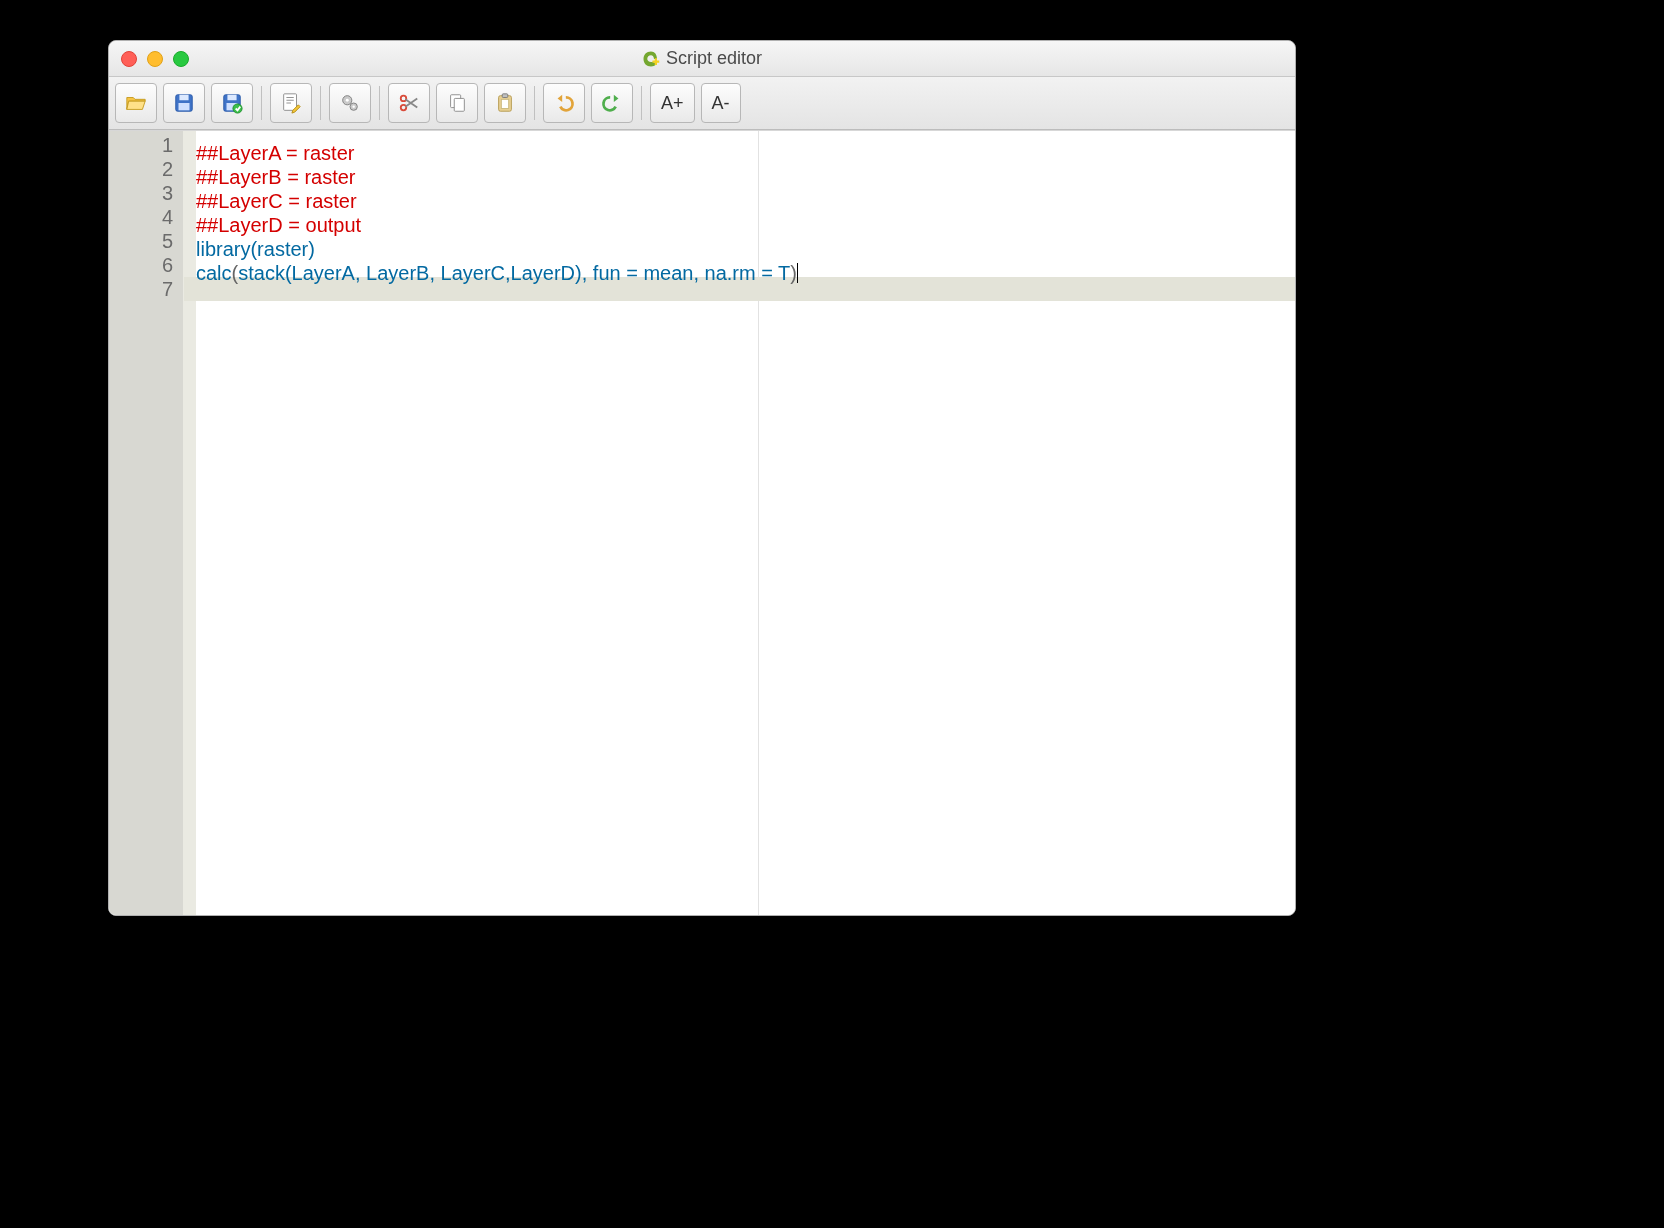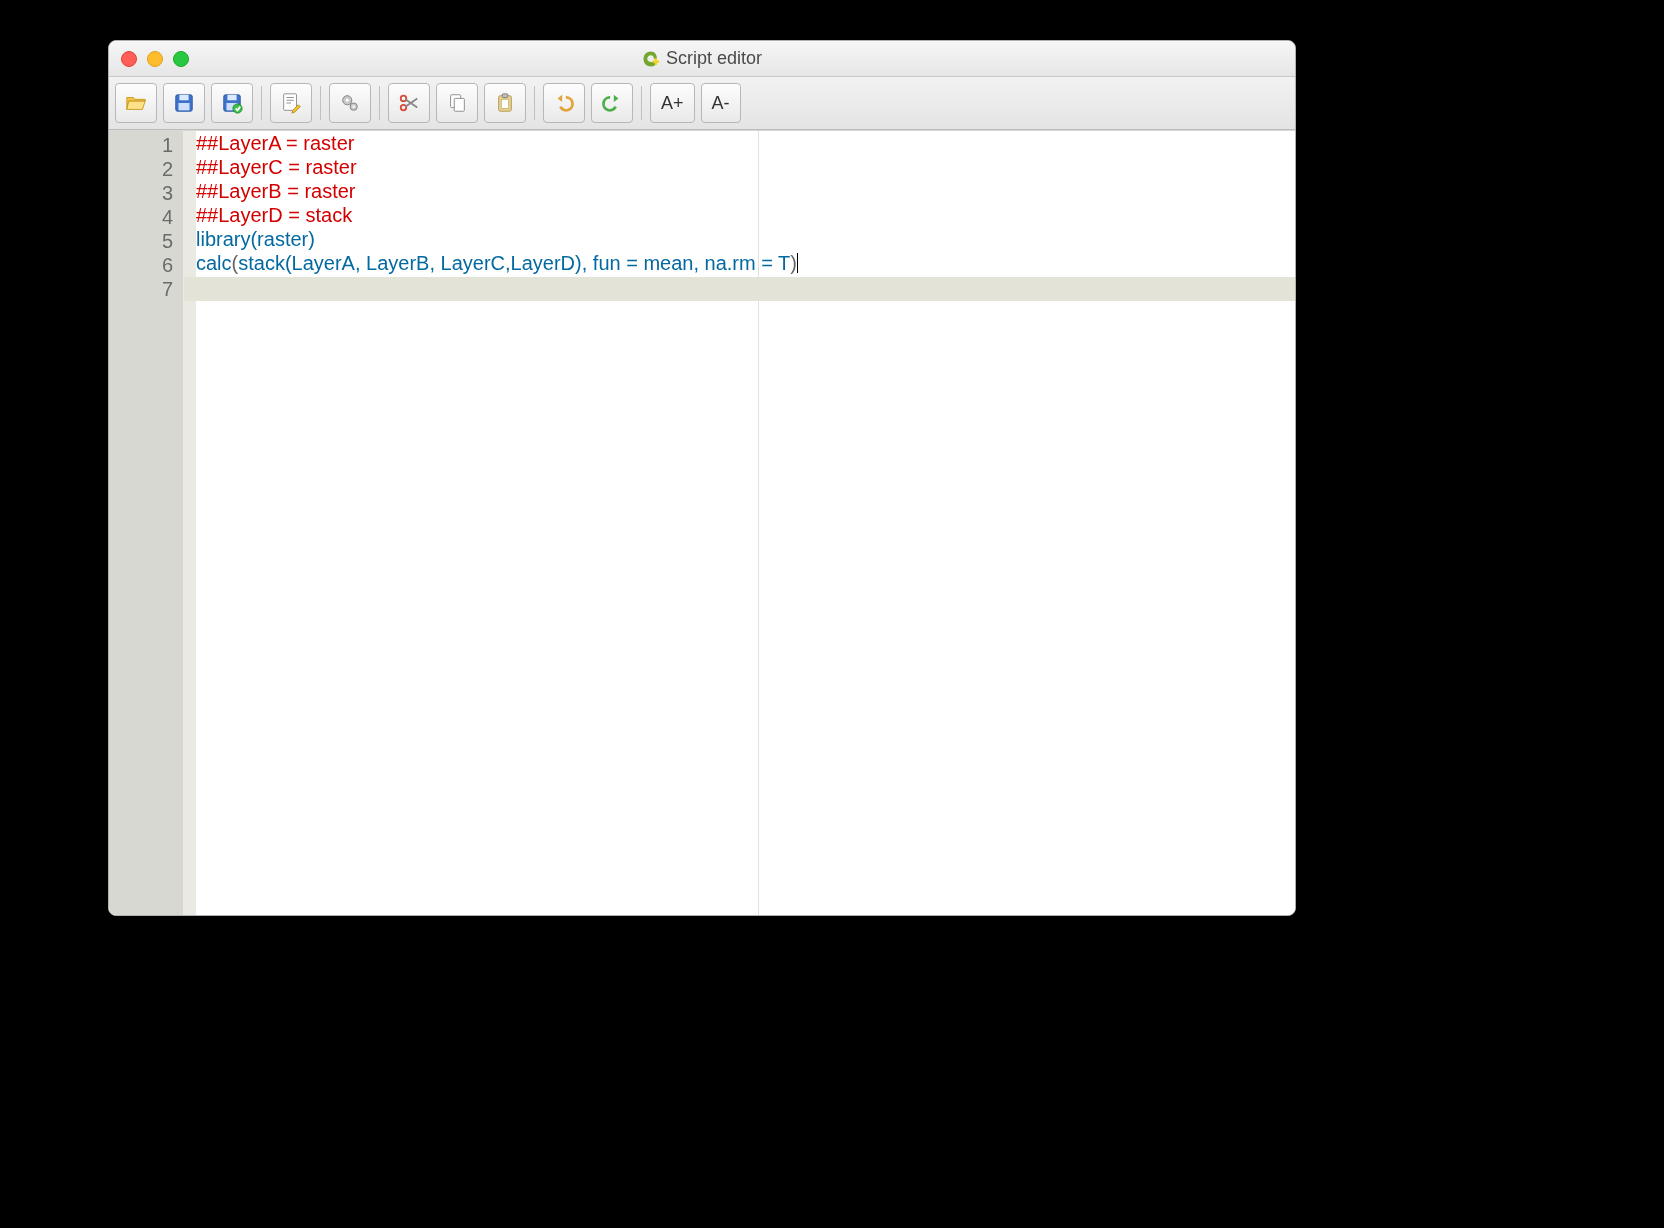--- a/index.html
+++ b/index.html
@@ -48,21 +48,21 @@
   .editor{
     flex:1;display:flex;background:#fff;border-top:1px solid #d7d7d7;
     font-family:"Helvetica Neue",Helvetica,Arial,sans-serif;font-size:20px;
     position:relative;
   }
   .gutter{
     width:74px;flex:0 0 74px;background:#d8d8d2;border-right:1px solid #c4c4bd;
     text-align:right;color:#6b6b6b;padding-top:2px;
   }
   .gutter div{height:24px;line-height:24px;padding-right:10px;}
-  .code{flex:1;position:relative;padding-top:0;padding-left:12px;}
+  .code{flex:1;position:relative;padding-top:10px;padding-left:12px;}
   .line{height:24px;line-height:24px;white-space:pre;}
   .cur{background:#e3e3d8;position:absolute;left:0;right:0;height:24px;z-index:0;}
   .line > span{position:relative;z-index:1;}
   .red{color:#d40000;}
   .blk{color:#0369a1;}
   .paren{color:#666;}
   .caret{display:inline-block;width:1px;height:20px;background:#000;vertical-align:-3px;position:relative;z-index:2;}
   .vrule{position:absolute;left:574px;top:0;bottom:0;width:1px;background:#e2e2e2;z-index:0;}
   .margin{
     position:absolute;left:74px;top:0;bottom:0;width:12px;background:#eaeae2;z-index:0;
@@ -192,22 +192,22 @@
         <div>3</div>
         <div>4</div>
         <div>5</div>
         <div>6</div>
         <div>7</div>
       </div>
     <div class="margin"></div>
     <div class="code" id="code">
       <div class="vrule"></div>
     <div class="line"><span class="red">##LayerA = raster</span></div>
+        <div class="line"><span class="red">##LayerB = raster</span></div>
         <div class="line"><span class="red">##LayerC = raster</span></div>
-        <div class="line"><span class="red">##LayerB = raster</span></div>
-        <div class="line"><span class="red">##LayerD = stack</span></div>
+        <div class="line"><span class="red">##LayerD = output</span></div>
         <div class="line"><span class="blk">library(raster)</span></div>
         <div class="cur" style="top: 146px;"></div>
         <div class="line"><span class="blk">calc</span><span class="paren">(</span><span class="blk">stack(LayerA, LayerB, LayerC,LayerD), fun = mean, na.rm = T</span><span class="paren">)</span><span class="caret"></span></div>
       </div>
   </div>
 
 </div>
 
 </body></html>

